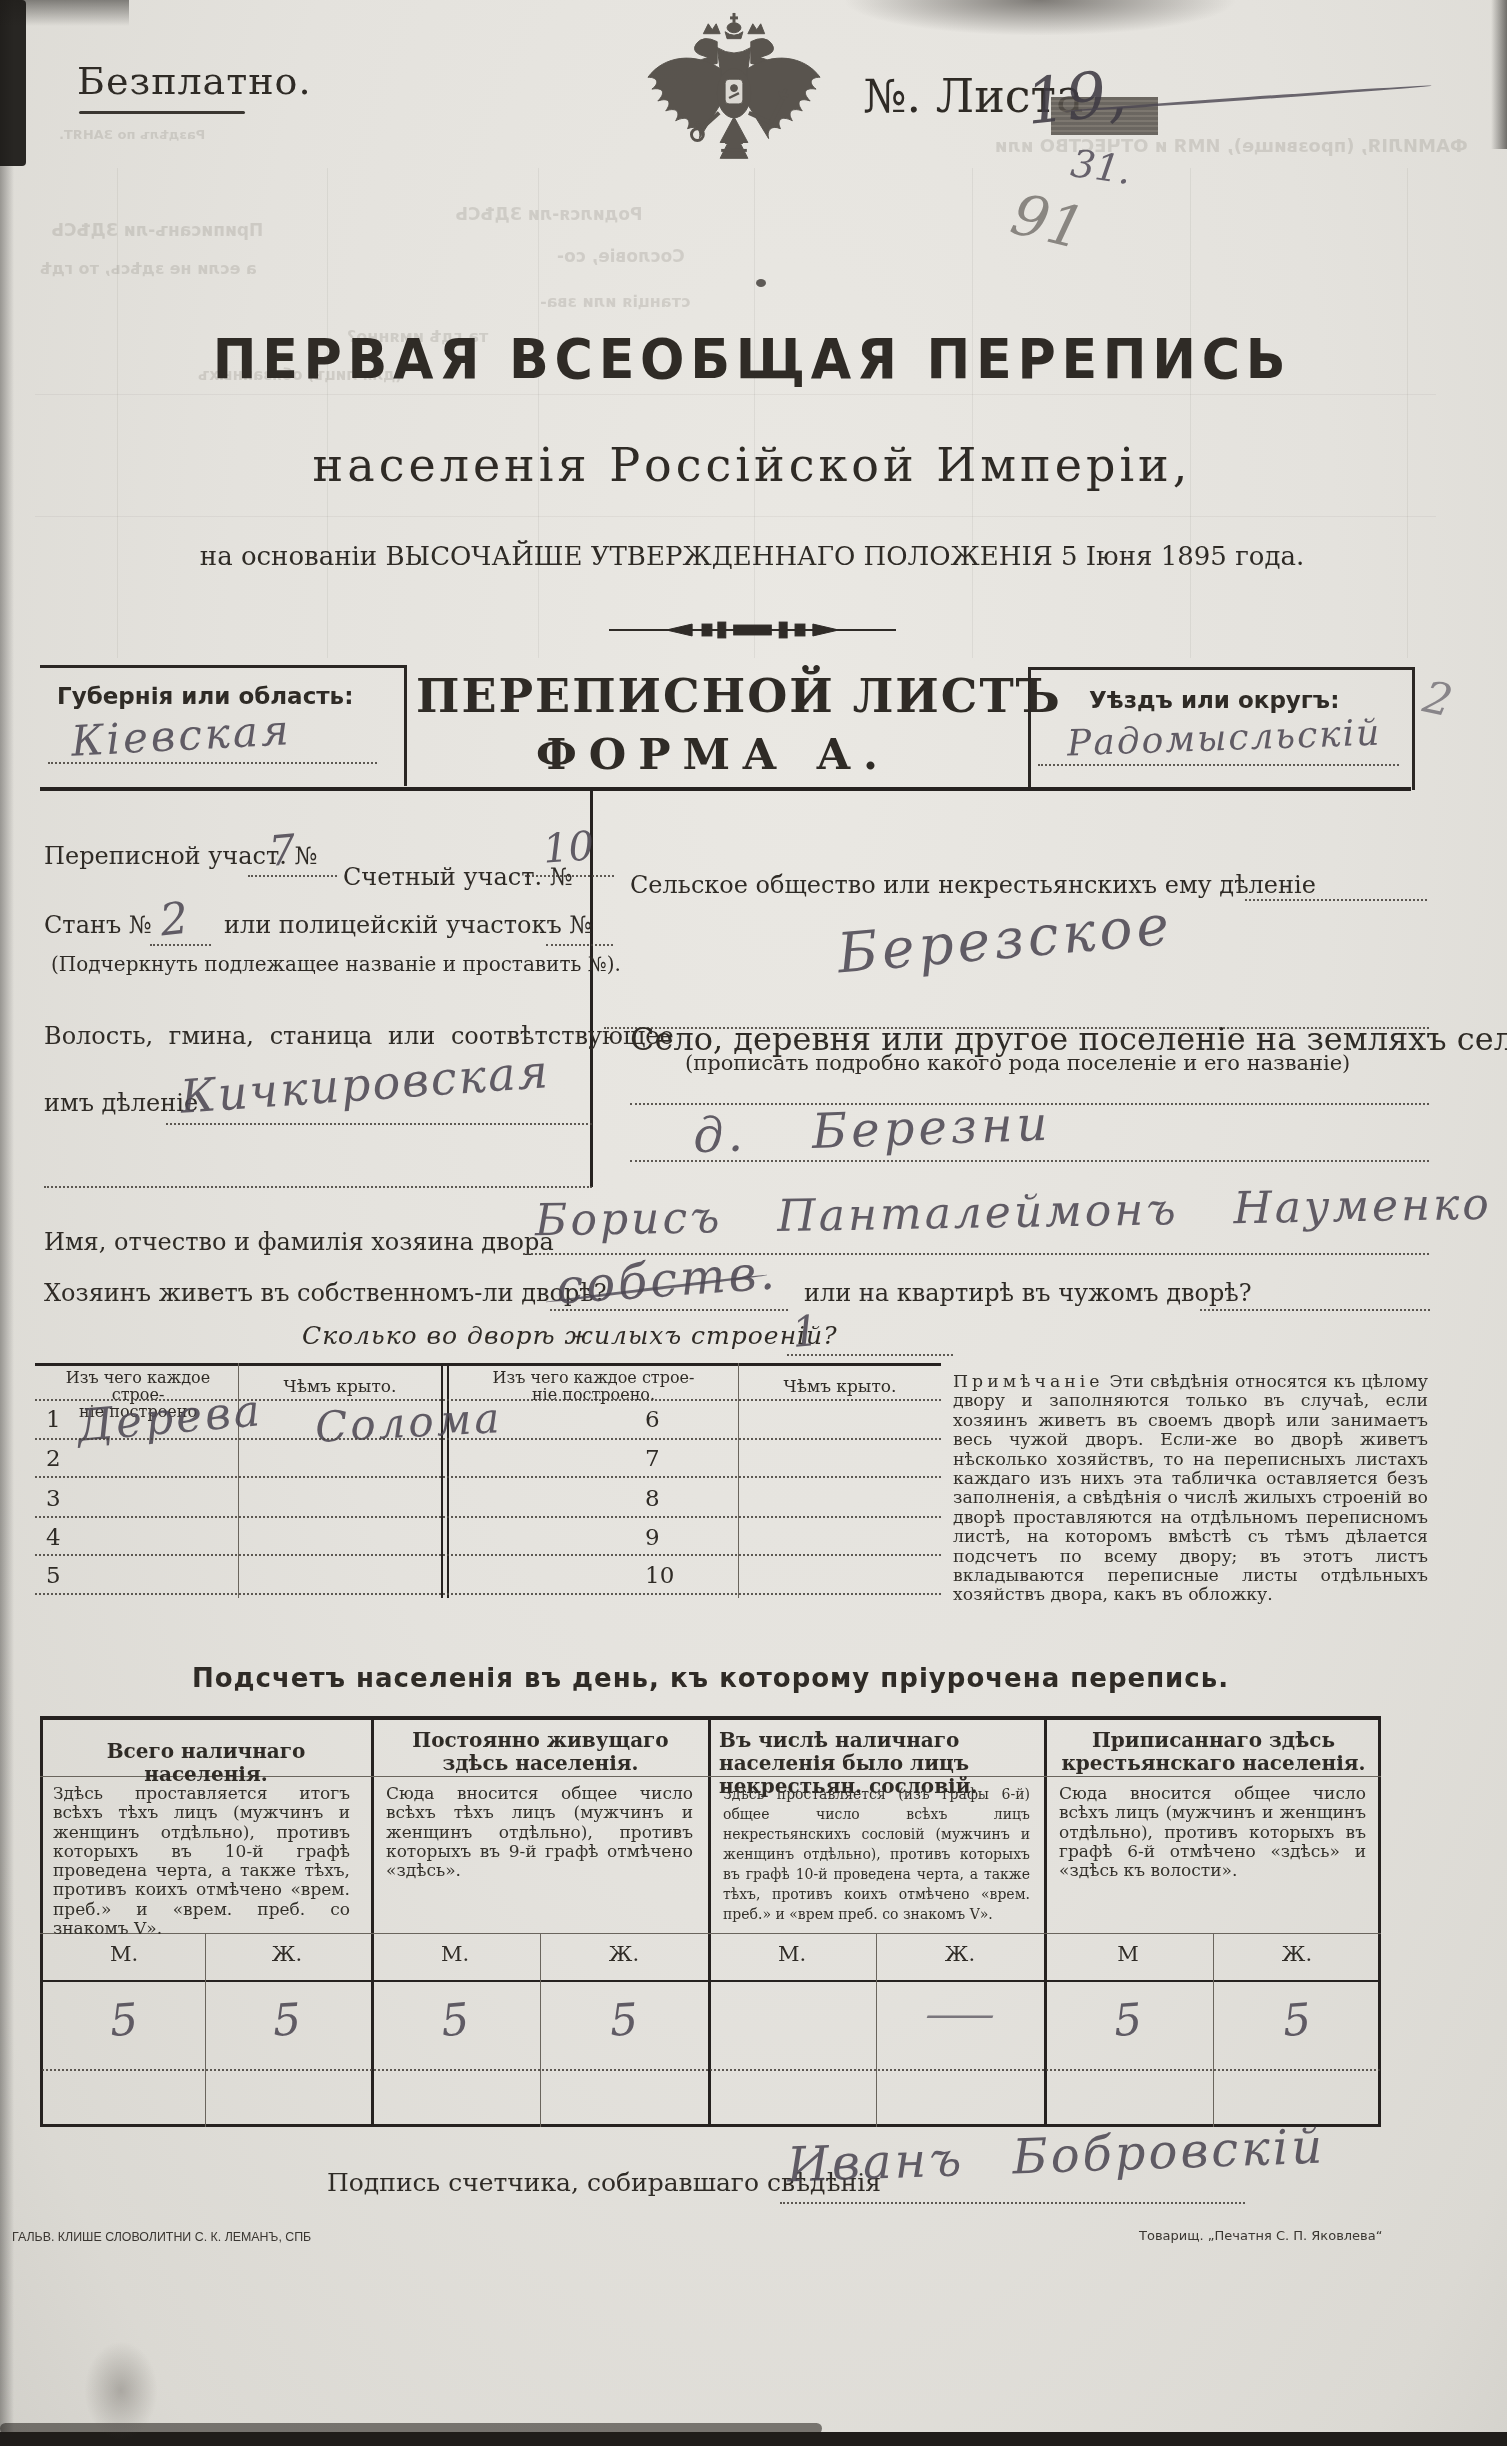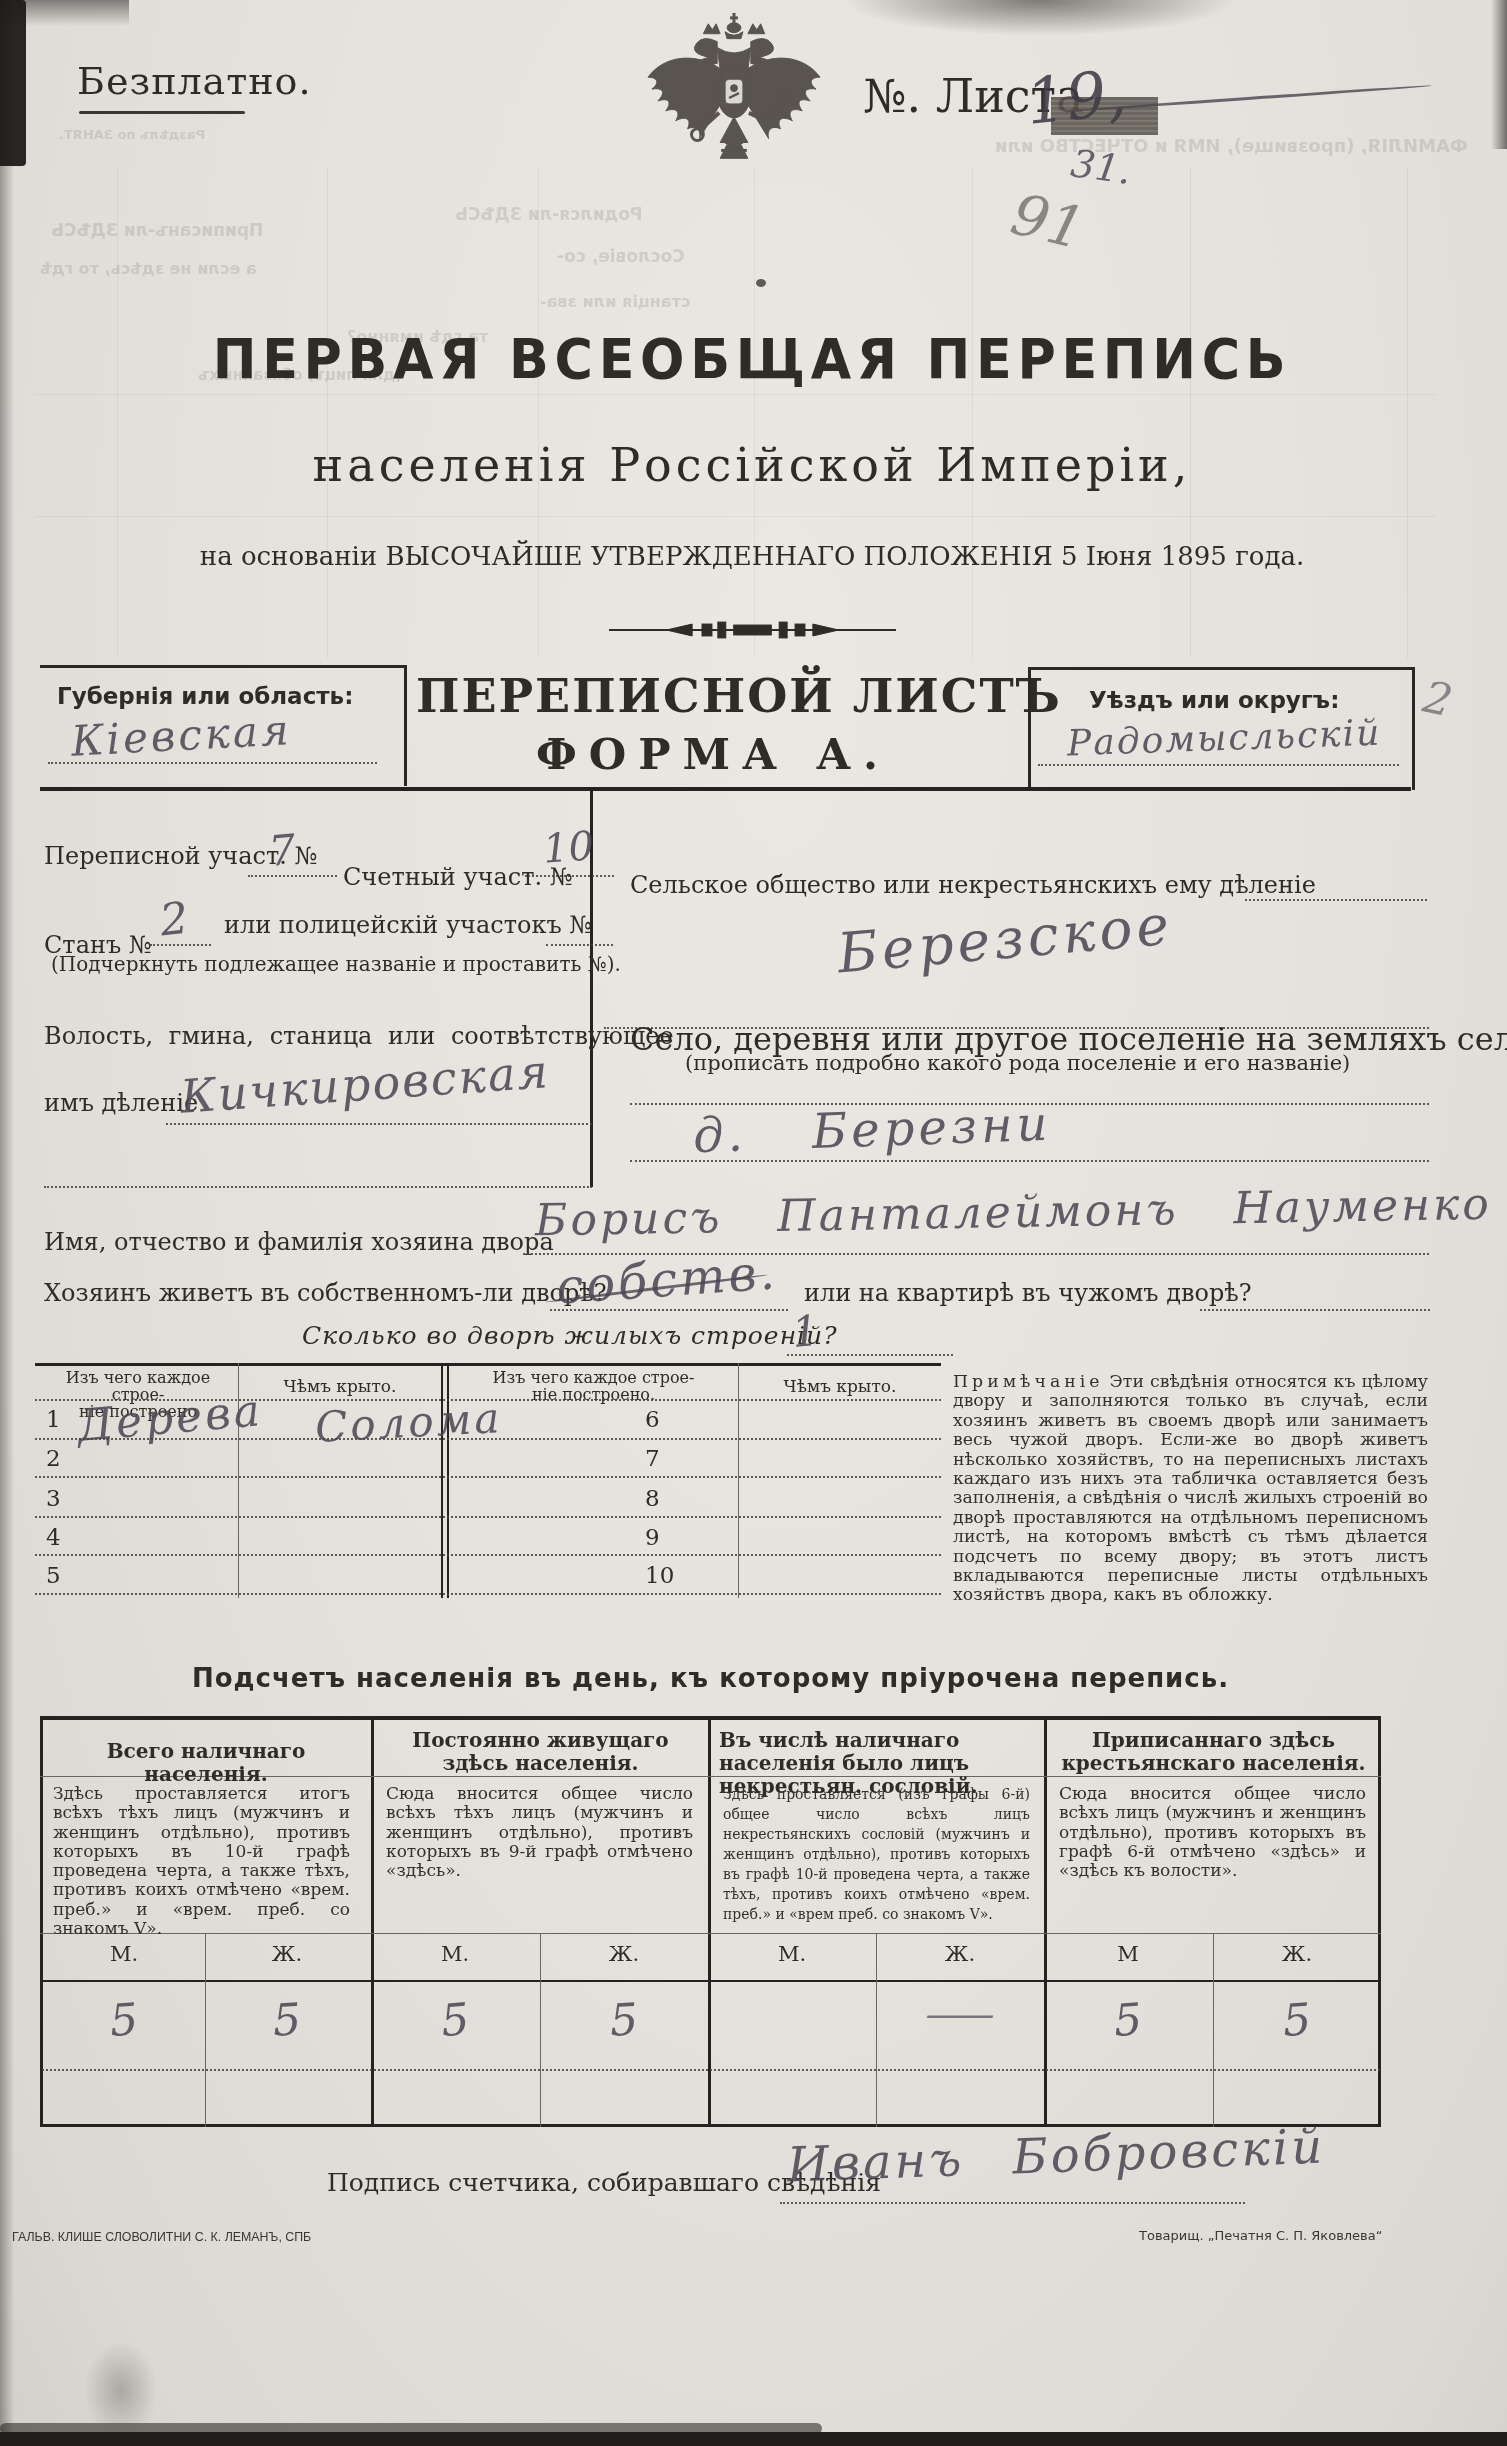--- a/index.html
+++ b/index.html
@@ -133,21 +133,21 @@
 
   <div class="bline" style="left:590px;top:791px;width:3px;height:396px;"></div>
 
   <div class="p" style="left:44px;top:842px;font-size:24px;">Переписной участ. №</div>
   <div class="dot" style="left:248px;top:875px;width:89px;"></div>
   <div class="hand" style="left:269px;top:826px;font-size:42px;transform:rotate(-5deg);">7</div>
   <div class="p" style="left:343px;top:842px;font-size:24px;margin-top:21px;">Счетный участ. №</div>
   <div class="dot" style="left:525px;top:875px;width:89px;"></div>
   <div class="hand" style="left:543px;top:824px;font-size:40px;transform:rotate(-4deg);">10</div>
 
-  <div class="p" style="left:44px;top:911px;font-size:24px;margin-top:20px;">Станъ №</div>
+  <div class="p" style="left:44px;top:911px;font-size:24px;">Станъ №</div>
   <div class="dot" style="left:150px;top:944px;width:61px;"></div>
   <div class="hand" style="left:160px;top:893px;font-size:44px;transform:rotate(-6deg);">2</div>
   <div class="p" style="left:224px;top:911px;font-size:24px;">или полицейскій участокъ №</div>
   <div class="dot" style="left:546px;top:944px;width:67px;"></div>
   <div class="p" style="left:51px;top:952px;font-size:20px;">(Подчеркнуть подлежащее названіе и проставить №).</div>
 
   <div class="p" style="left:44px;top:1022px;font-size:24px;word-spacing:8px;">Волость, гмина, станица или соотвѣтствующее</div>
   <div class="p" style="left:44px;top:1089px;font-size:24px;">имъ дѣленіе</div>
   <div class="dot" style="left:166px;top:1123px;width:426px;"></div>
   <div class="hand" style="left:180px;top:1057px;font-size:46px;transform:rotate(-4deg);letter-spacing:2px;">Кичкировская</div>

